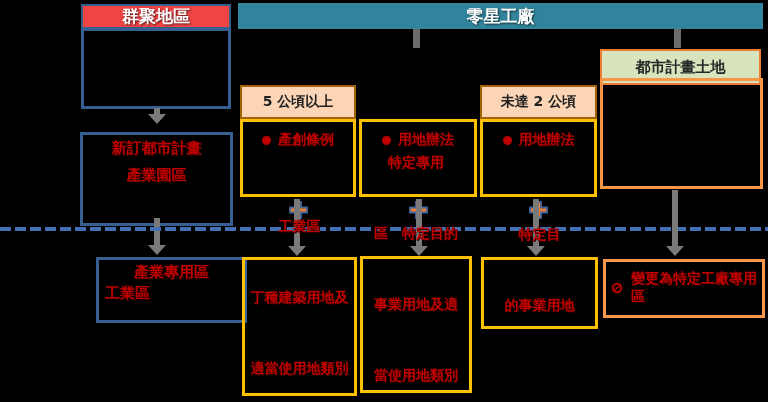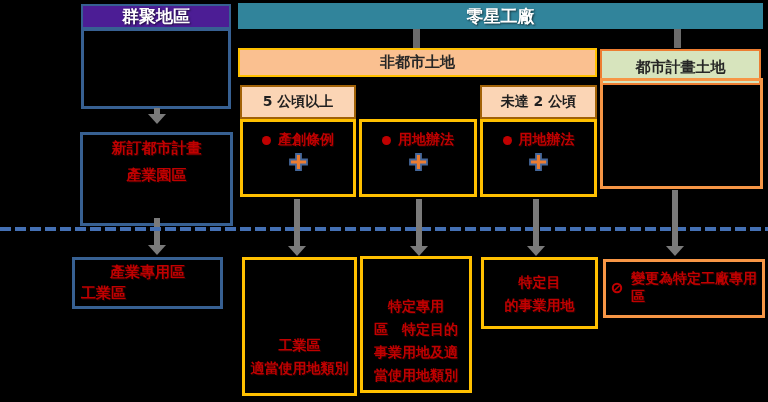--- a/index.html
+++ b/index.html
@@ -6,37 +6,37 @@
   #canvas{
     position:relative;width:768px;height:402px;background:#000;overflow:hidden;
     font-family:"DejaVu Sans","Liberation Sans",sans-serif;
   }
   .abs{position:absolute;box-sizing:border-box;}
 
   
   .hdr{display:flex;align-items:center;justify-content:center;
        color:#fff;font-weight:bold;font-size:17px;
        text-shadow:1px 1px 2px rgba(0,0,0,.65);}
-  .hdr-olive{background:#4c1d95;border:2px solid #376092;}
+  .hdr-olive{background:#ef4444;border:2px solid #376092;}
   .hdr-teal{background:#31849B;}
 
   
   .bluebox{border:3px solid #376092;background:transparent;}
 
   
   .band-orange{background:#FAC090;border:2px solid #FFC000;
        display:flex;align-items:center;justify-content:center;
        color:#262626;font-weight:bold;font-size:15px;}
   .band-green{background:#D7E4BD;border:2px solid #ED7D31;
        display:flex;align-items:center;justify-content:center;
        color:#262626;font-weight:bold;font-size:15px;}
   .subhdr{background:#FBD5B5;border:2px solid #a16207;
        display:flex;align-items:center;justify-content:center;
        color:#1f1f1f;font-weight:bold;font-size:14px;}
-  .goldbox{border:3px solid #FFC000;background:transparent;}
+  .goldbox{border:3px solid #FFC000;background:transparent;gap:48px;}
   .orgbox{border:3px solid #F79646;background:transparent;}
 
   
   .red{color:#C00000;font-weight:bold;text-shadow:1px 1px 0 #2a0000;}
 
   
   .lawbox{display:flex;flex-direction:column;align-items:center;}
   .law-row{display:flex;align-items:center;justify-content:center;gap:7px;margin-top:9px;}
   .bullet-dot{width:9px;height:9px;border-radius:50%;background:#C00000;flex:0 0 auto;}
   .law-label{font-size:14px;}
@@ -83,37 +83,34 @@
     </div>
   </div>
 
   <div class="abs arrow" style="left:147px;top:218px;width:20px;height:37px;">
     <div class="stem"></div>
     <div class="head"></div>
   </div>
 
   <div class="abs divider" style="left:0;top:227px;width:768px;"></div>
 
-  <div class="abs bluebox" style="left:72px;top:257px;width:151px;height:52px;padding-top:2px;">
+  <div class="abs bluebox" style="left:96px;top:257px;width:151px;height:66px;padding-top:2px;">
     <div class="red" style="font-size:15px;line-height:21px;">
       <div style="text-align:center;">產業專用區</div>
       <div style="text-align:left;padding-left:6px;">工業區</div>
     </div>
   </div>
 
   <div class="abs hdr hdr-teal" style="left:238px;top:3px;width:525px;height:26px;">
     <span>零星工廠</span>
   </div>
 
   <div class="abs stub" style="left:413px;top:29px;width:7px;height:19px;"></div>
   <div class="abs stub" style="left:674px;top:29px;width:7px;height:19px;"></div>
 
-  <div class="abs band-orange" style="left:238px;top:48px;width:359px;height:29px;">
-    <span>非都市土地</span>
-  </div>
 
   <div class="abs subhdr" style="left:240px;top:85px;width:116px;height:34px;">
     <span>5 公頃以上</span>
   </div>
   <div class="abs subhdr" style="left:480px;top:85px;width:117px;height:34px;">
     <span>未達 2 公頃</span>
   </div>
 
   <div class="abs goldbox lawbox" style="left:240px;top:119px;width:116px;height:78px;">
     <div class="law-row">
@@ -168,20 +165,21 @@
     <div class="stem"></div>
     <div class="head"></div>
   </div>
   <div class="abs arrow" style="left:665px;top:190px;width:20px;height:66px;">
     <div class="stem"></div>
     <div class="head"></div>
   </div>
 
   <div class="abs goldbox result red" style="left:242px;top:257px;width:115px;height:139px;padding-bottom:13px;">
     <div>工業區</div>
+    <div>丁種建築用地及</div>
     <div>適當使用地類別</div>
   </div>
 
   <div class="abs goldbox result red" style="left:360px;top:256px;width:112px;height:137px;padding-bottom:3px;">
     <div>特定專用</div>
     <div>區　特定目的</div>
     <div>事業用地及適</div>
     <div>當使用地類別</div>
   </div>
 

